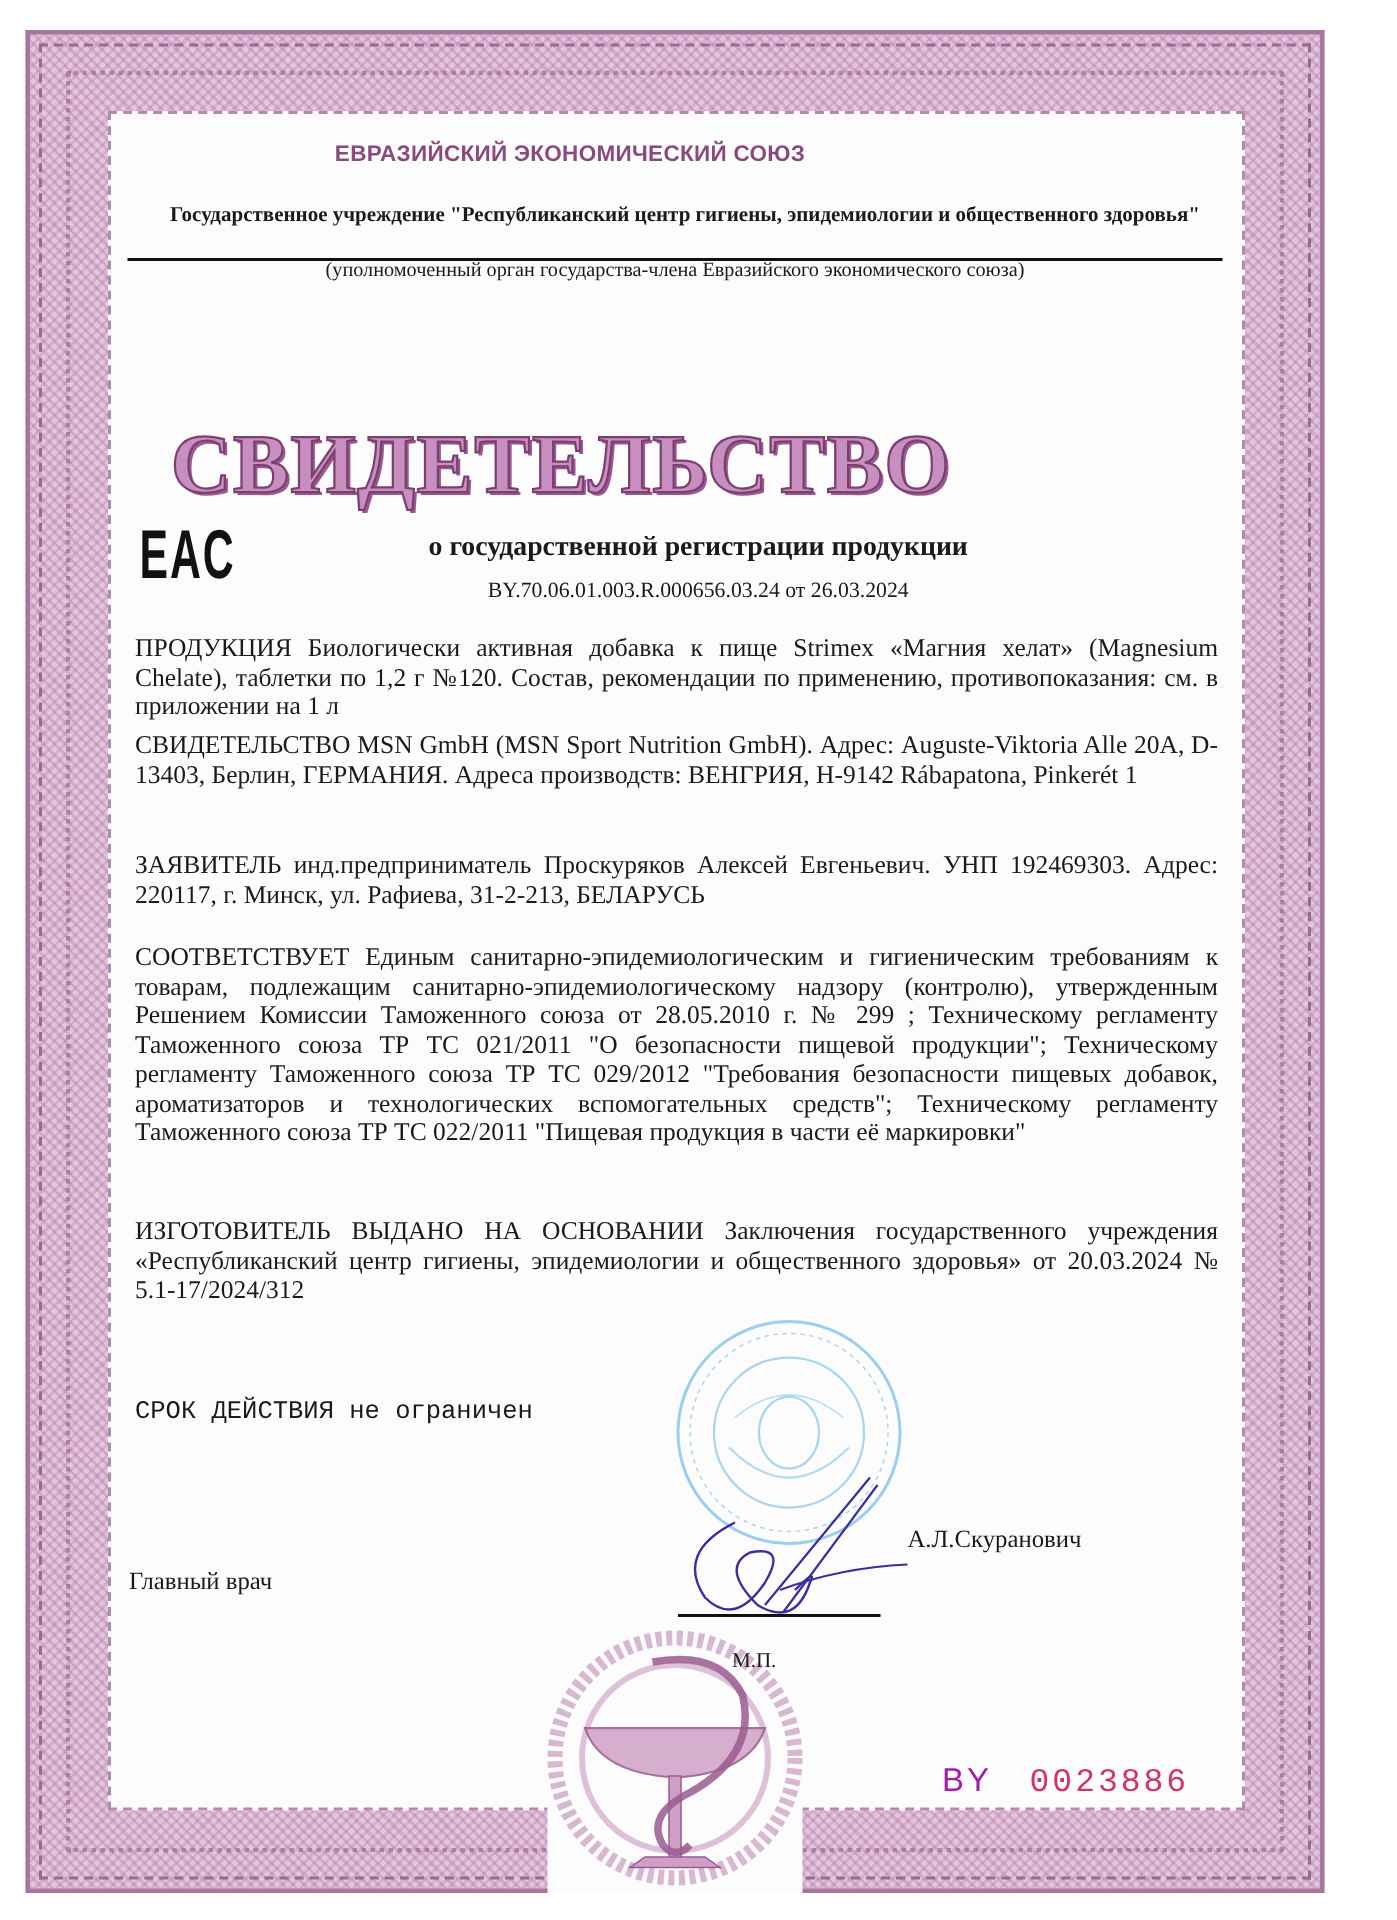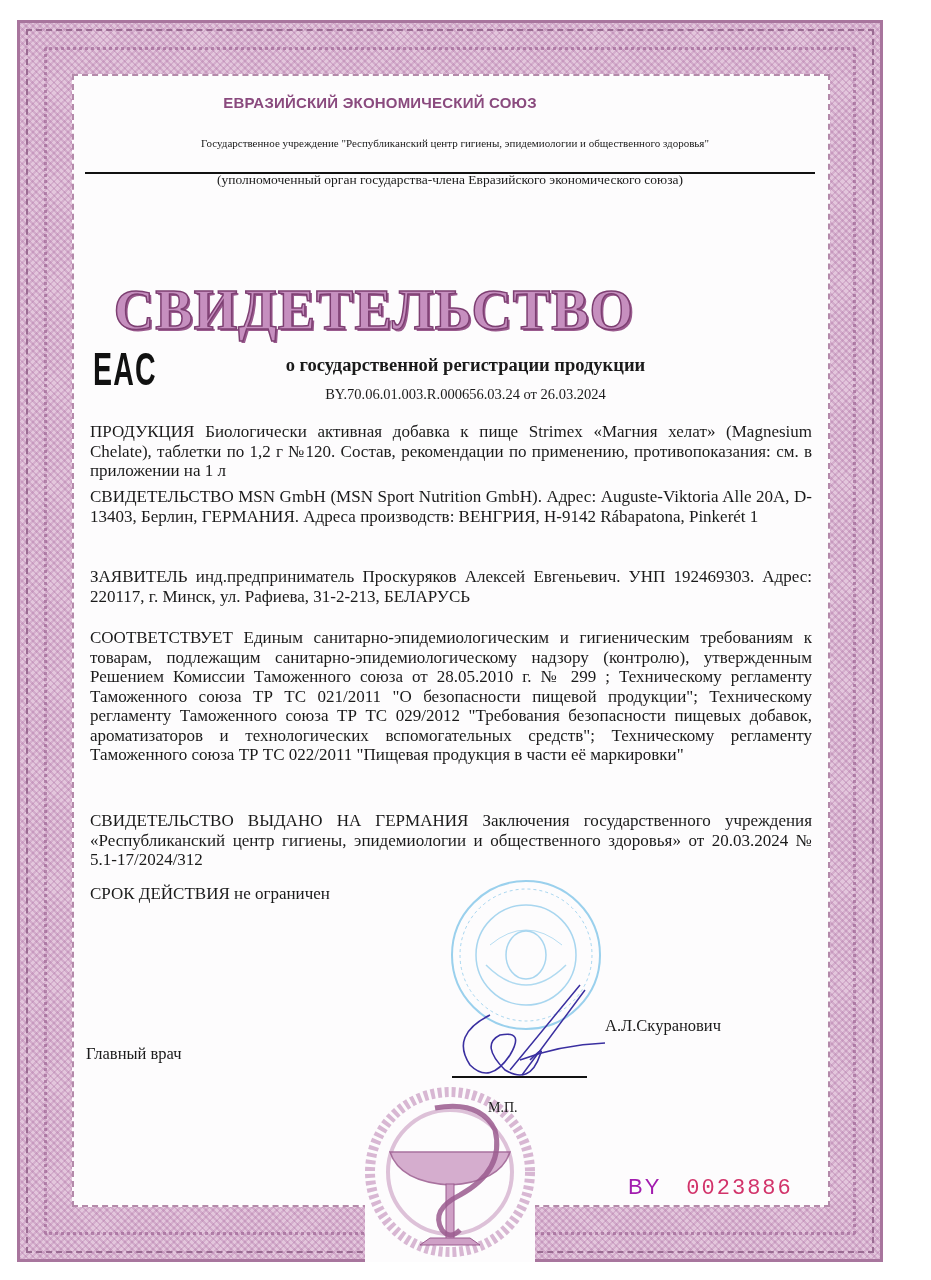--- a/index.html
+++ b/index.html
@@ -37,22 +37,22 @@
     position: absolute; left: 365px; top: 1190px; width: 170px; height: 72px;
     background: #fdfcfd;
   }
   .abs { position: absolute; }
   .union {
     left: 0; width: 760px; top: 94px; text-align: center;
     font-family: "Liberation Sans", sans-serif; font-weight: bold;
     color: #8a4a7e; font-size: 15px; letter-spacing: 0.2px;
   }
   .org {
-    left: 110px; width: 690px; top: 135px; text-align: center;
-    font-weight: normal; font-size: 11px; line-height: 17px;
+    left: 110px; width: 690px; top: 135px; text-align: right;
+    font-weight: bold; font-size: 14px; line-height: 17px;
   }
   .org-line {
     left: 85px; width: 730px; top: 172px; height: 0; border-top: 2px solid #111;
   }
   .org-sub {
     left: 80px; width: 740px; top: 172px; text-align: center; font-size: 13.5px;
   }
   .title {
     left: 0; width: 748px; top: 278px; text-align: center;
     font-family: "Liberation Serif", serif; font-weight: bold;
@@ -76,21 +76,21 @@
   }
   .para {
     left: 90px; width: 722px; font-size: 17px; line-height: 19.5px;
     text-align: justify;
   }
   .product { top: 406px; margin-top: 16px; }
   .maker { top: 487px; }
   .applicant { top: 567px; }
   .conforms { top: 628px; }
   .basis { top: 811px; }
-  .validity { top: 884px; }
+  .validity { top: 932px; font-family: Liberation Mono, monospace; }
   .chief { left: 86px; top: 1044px; font-size: 16.5px; }
   .signer { left: 605px; top: 1016px; font-size: 16.5px; }
   .sig-line {
     left: 452px; top: 1076px; width: 135px; height: 0; border-top: 2px solid #111;
   }
   .mp { left: 488px; top: 1100px; font-size: 14px; }
   .serial {
     left: 628px; top: 1174px; font-size: 22px; letter-spacing: 2px;
   }
   .serial .series { font-family: "Liberation Sans", sans-serif; color: #a21caf; margin-right: 25px; }
@@ -130,21 +130,21 @@
 </div>
 <div class="abs para applicant">
   <span>ЗАЯВИТЕЛЬ</span>
   <span>инд.предприниматель Проскуряков Алексей Евгеньевич. УНП 192469303. Адрес: 220117, г. Минск, ул. Рафиева, 31-2-213, БЕЛАРУСЬ</span>
 </div>
 <div class="abs para conforms">
   <span>СООТВЕТСТВУЕТ</span>
   <span>Единым санитарно-эпидемиологическим и гигиеническим требованиям к товарам, подлежащим санитарно-эпидемиологическому надзору (контролю), утвержденным Решением Комиссии Таможенного союза от 28.05.2010 г. № 299 ; Техническому регламенту Таможенного союза ТР ТС 021/2011 "О безопасности пищевой продукции"; Техническому регламенту Таможенного союза ТР ТС 029/2012 "Требования безопасности пищевых добавок, ароматизаторов и технологических вспомогательных средств"; Техническому регламенту Таможенного союза ТР ТС 022/2011 "Пищевая продукция в части её маркировки"</span>
 </div>
 <div class="abs para basis">
-  <span>СВИДЕТЕЛЬСТВО ВЫДАНО НА ГЕРМАНИЯ</span>
+  <span>ИЗГОТОВИТЕЛЬ ВЫДАНО НА ОСНОВАНИИ</span>
   <span>Заключения государственного учреждения «Республиканский центр гигиены, эпидемиологии и общественного здоровья» от 20.03.2024 № 5.1-17/2024/312</span>
 </div>
 <div class="abs para validity">
   <span>СРОК ДЕЙСТВИЯ</span>
   <span>не ограничен</span>
 </div>
 
 <svg class="abs stamp" viewBox="0 0 172 160">
   <circle cx="86" cy="80" r="74" fill="none" stroke="#6fbde6" stroke-width="2" opacity="0.7"></circle>
   <circle cx="86" cy="80" r="66" fill="none" stroke="#6fbde6" stroke-width="1" stroke-dasharray="3 3" opacity="0.6"></circle>

